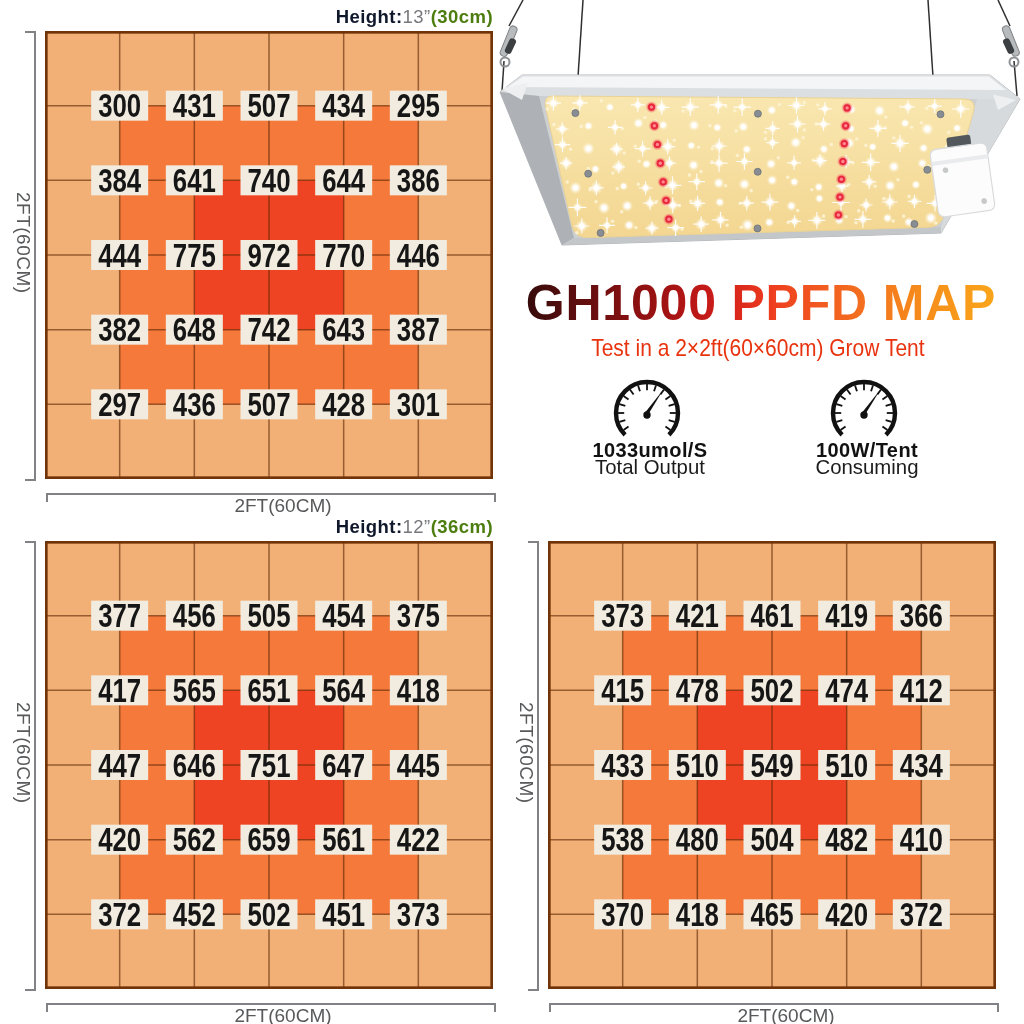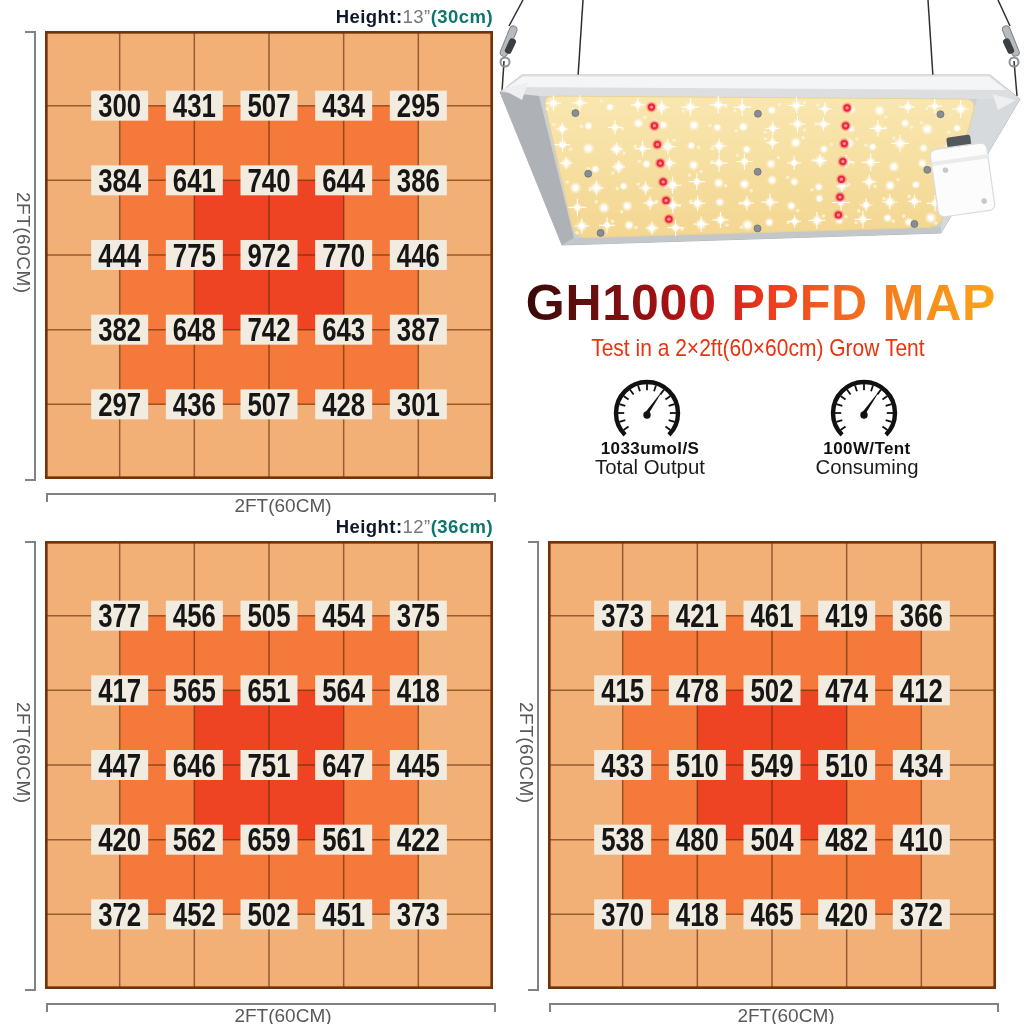--- a/index.html
+++ b/index.html
@@ -1,29 +1,29 @@
 <!DOCTYPE html>
 <html><head><meta charset="utf-8"><title>GH1000 PPFD MAP</title><style>
 
 html,body{margin:0;padding:0;background:#fff}
 .page{position:relative;width:1024px;height:1024px;background:#fff;overflow:hidden;
   font-family:"Liberation Sans",sans-serif;}
 .abs{position:absolute}
 .maptitle{position:absolute;font-size:18.5px;line-height:22px;color:#77787b;text-align:right;white-space:nowrap;letter-spacing:0.45px}
 .maptitle .ht{font-weight:700;color:#0f172a}
-.maptitle .hc{color:#0f766e;font-weight:700}
+.maptitle .hc{color:#4d7c0f;font-weight:700}
 .vlab{writing-mode:vertical-rl;color:#58595b;font-size:19px;letter-spacing:0.5px;display:flex;align-items:center;justify-content:center;text-align:center}
 .blab{color:#58595b;font-size:19px;text-align:center}
 .bracketL{border-right:2px solid #808285;border-top:2px solid #808285;border-bottom:2px solid #808285;}
 .bracketB{border-top:2px solid #808285;border-left:2px solid #808285;border-right:2px solid #808285;}
 .headline{position:absolute;left:498px;top:273.5px;width:526px;text-align:center;font-size:50px;font-weight:700;letter-spacing:0.8px;white-space:nowrap;
   background:linear-gradient(90deg,#1f0808 0%,#4a0c0c 10%,#7a0f10 22%,#a61313 33%,#cf1d1a 42%,#ee3d1e 52%,#f25c20 62%,#f4771e 72%,#f68f1b 82%,#f9a11a 92%,#fbAB1c 100%);
   -webkit-background-clip:text;background-clip:text;color:transparent;}
 .subtitle{position:absolute;left:498px;top:334px;width:520px;text-align:center;font-size:24px;color:#e8330f;transform:scaleX(0.875);transform-origin:259px 50%;}
-.gtext1{position:absolute;font-size:17px;font-weight:700;color:#111;text-align:center;white-space:nowrap;letter-spacing:0.4px}
+.gtext1{position:absolute;font-size:20px;font-weight:700;color:#111;text-align:center;white-space:nowrap;letter-spacing:0.4px}
 .gtext2{position:absolute;font-size:21px;color:#1c1c1c;text-align:center;white-space:nowrap;transform:scaleX(0.97);transform-origin:120px 50%}
 
 </style></head><body>
 <div class="page">
 
 <svg class="abs" style="left:0;top:0" width="1024" height="260" viewBox="0 0 1024 260">
 <defs>
         <radialGradient id="ledg">
           <stop offset="0" stop-color="#ffffff"></stop>
           <stop offset="0.4" stop-color="#ffffff" stop-opacity="0.85"></stop>

